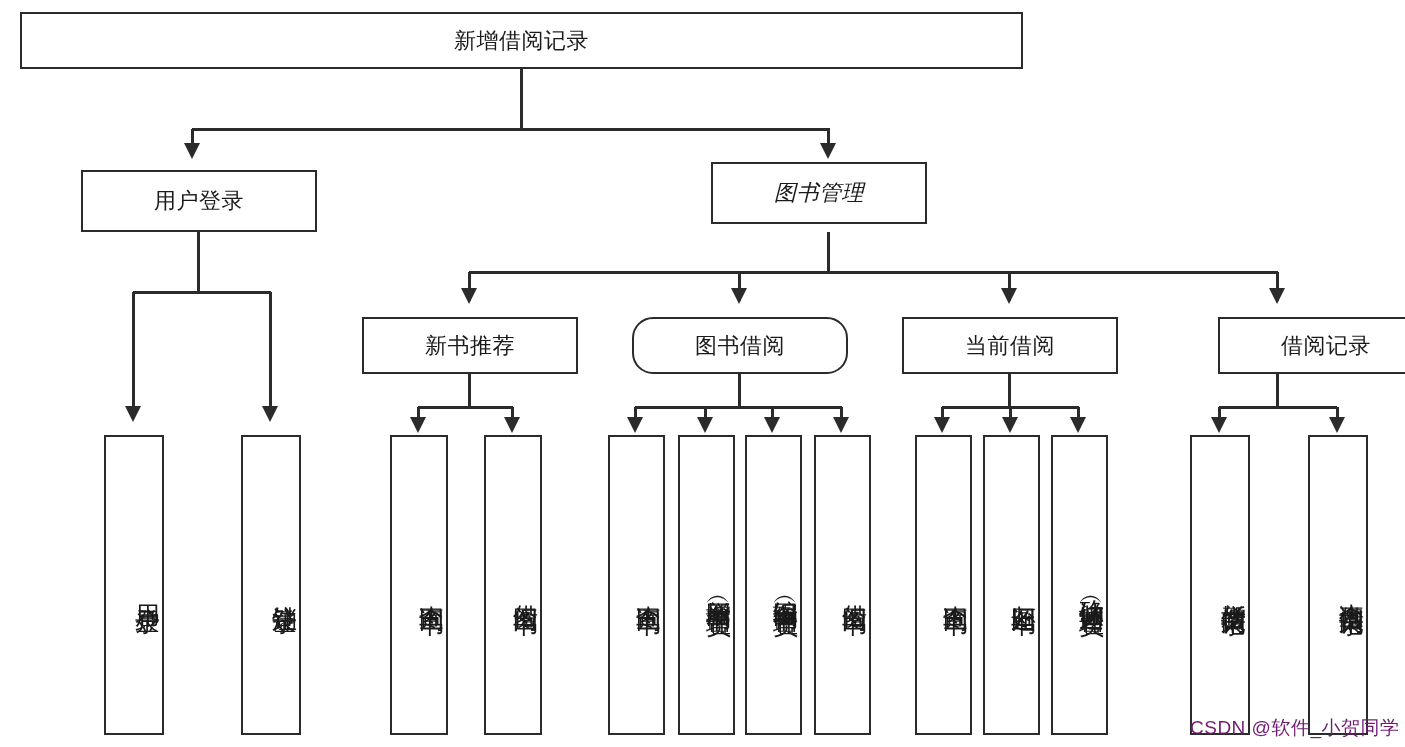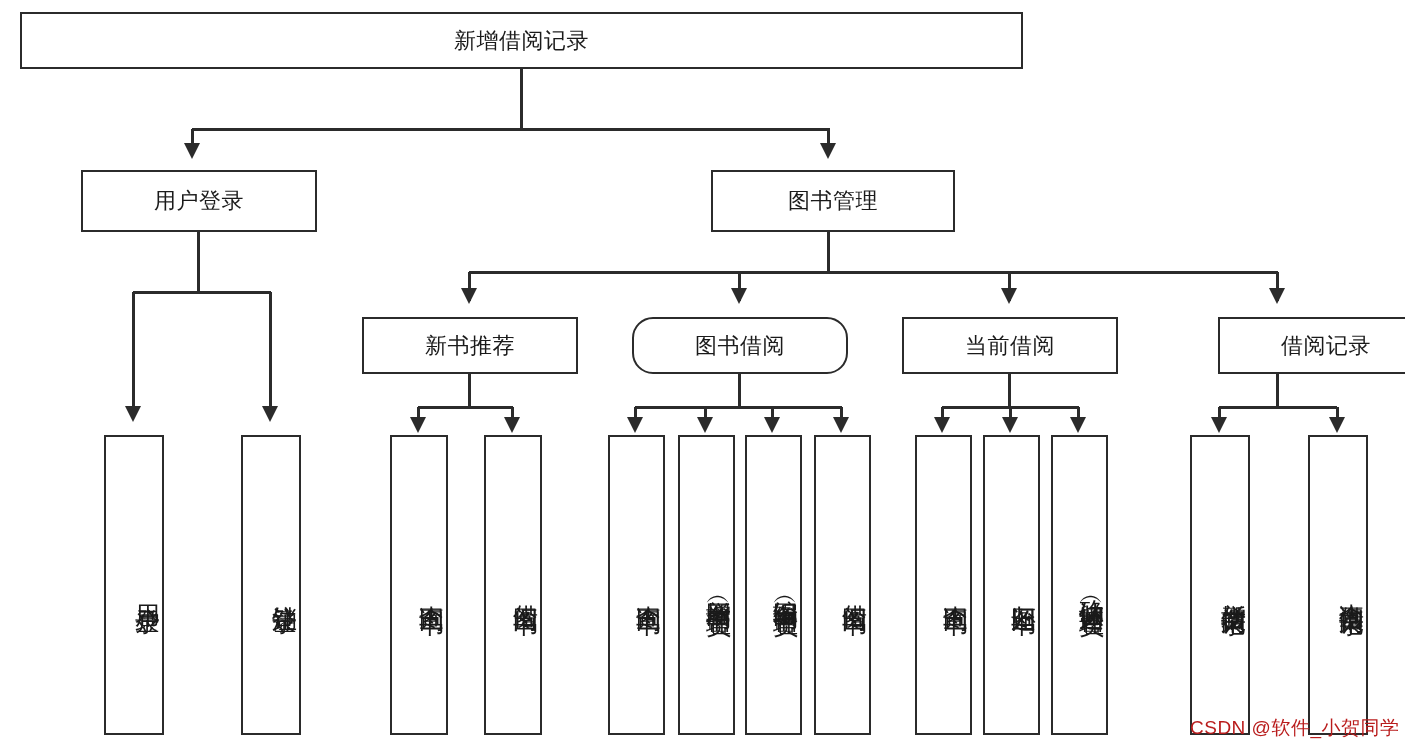--- a/index.html
+++ b/index.html
@@ -119,33 +119,33 @@
       <div class="arrow" style="left: 833px; top: 417px;"></div>
       <div class="arrow" style="left: 934px; top: 417px;"></div>
       <div class="arrow" style="left: 1002px; top: 417px;"></div>
       <div class="arrow" style="left: 1070px; top: 417px;"></div>
       <div class="arrow" style="left: 1211px; top: 417px;"></div>
       <div class="arrow" style="left: 1329px; top: 417px;"></div>
     </div>
   <div id="nodes">
       <div class="node h" style="left: 20px; top: 12px; width: 1003px; height: 57px;">新增借阅记录</div>
       <div class="node h" style="left: 81px; top: 170px; width: 236px; height: 62px;">用户登录</div>
-      <div class="node h" style="left: 711px; top: 170px; width: 244px; height: 62px;">图书管理</div>
+      <div class="node h" style="left: 711px; top: 162px; width: 216px; height: 62px; font-style: italic;">图书管理</div>
       <div class="node h" style="left: 362px; top: 317px; width: 216px; height: 57px; text-align: center;">新书推荐</div>
       <div class="node h" style="left: 632px; top: 317px; width: 216px; height: 57px; border-radius: 21px;">图书借阅</div>
       <div class="node h" style="left: 902px; top: 317px; width: 216px; height: 57px;">当前借阅</div>
       <div class="node h" style="left: 1170px; top: 317px; width: 216px; height: 57px; margin-left: 48px;">借阅记录</div>
       <div class="node v" style="left: 104px; top: 435px; width: 60px; height: 300px;">用户登录</div>
       <div class="node v" style="left: 241px; top: 435px; width: 60px; height: 300px;">注销登录</div>
       <div class="node v" style="left: 390px; top: 435px; width: 58px; height: 300px;">查询图书</div>
       <div class="node v" style="left: 484px; top: 435px; width: 58px; height: 300px;">借阅图书</div>
       <div class="node v" style="left: 608px; top: 435px; width: 57px; height: 300px;">查询图书</div>
       <div class="node v" style="left: 678px; top: 435px; width: 57px; height: 300px;">新增图书（管理员）</div>
       <div class="node v" style="left: 745px; top: 435px; width: 57px; height: 300px;">编辑图书（管理员）</div>
       <div class="node v" style="left: 814px; top: 435px; width: 57px; height: 300px;">借阅图书</div>
       <div class="node v" style="left: 915px; top: 435px; width: 57px; height: 300px;">查询图书</div>
       <div class="node v" style="left: 983px; top: 435px; width: 57px; height: 300px;">归还图书</div>
       <div class="node v" style="left: 1051px; top: 435px; width: 57px; height: 300px;">确认归还（管理员）</div>
       <div class="node v" style="left: 1190px; top: 435px; width: 60px; height: 300px;">新增借阅记录</div>
       <div class="node v" style="left: 1308px; top: 435px; width: 60px; height: 300px;">查询借阅记录</div>
     </div>
-  <div class="watermark" style="left: 1190px; top: 715px; color: #b91c1c;">CSDN @软件_小贺同学</div>
+  <div class="watermark" style="left: 1190px; top: 715px; color: #701a75;">CSDN @软件_小贺同学</div>
 </div>
 
 </body></html>

